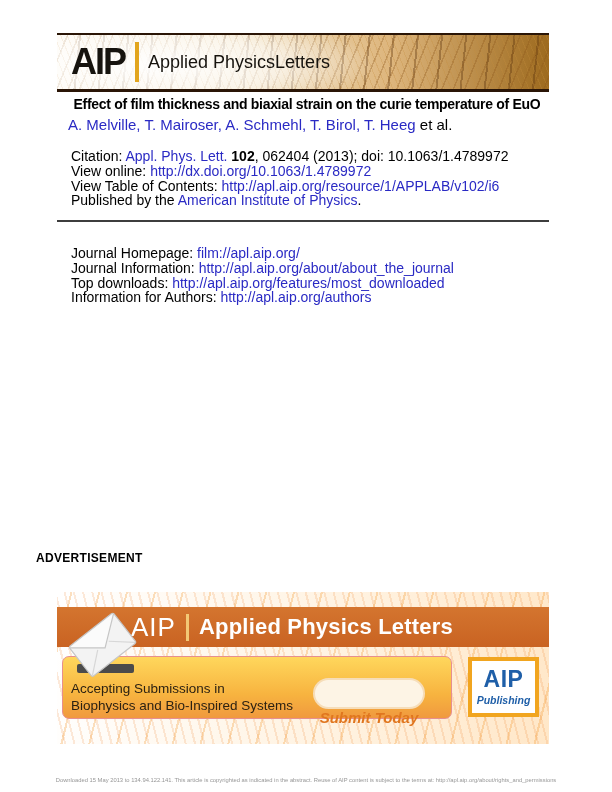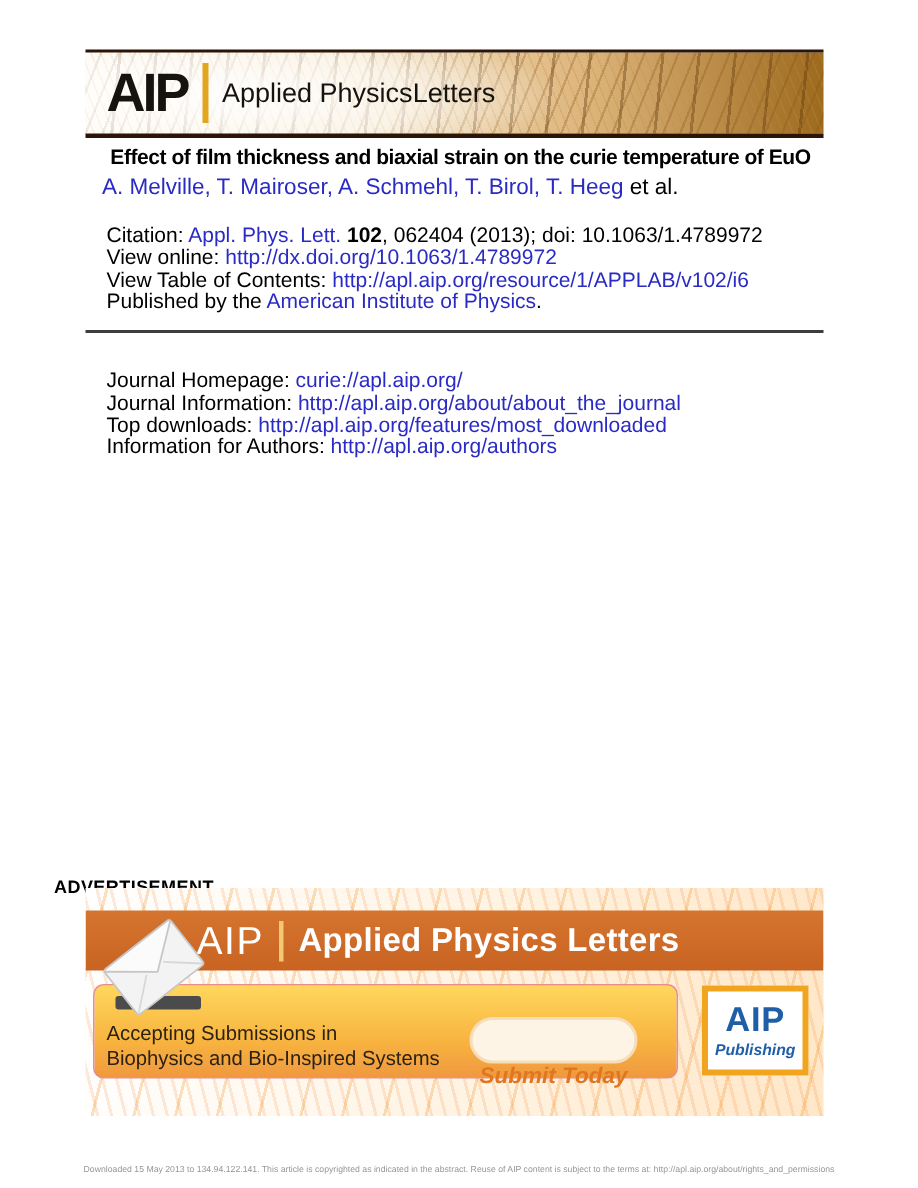--- a/index.html
+++ b/index.html
@@ -31,21 +31,21 @@
   .meta { position:absolute; left:40px; font-size:14px; color:#000;margin-left:31px; }
   .meta .m-line { height:14.8px; line-height:14.8px; white-space:nowrap; }
   .meta-citation { top:149px; }
   .vol { font-weight:bold; }
 
   .rule { position:absolute; left:57px; top:220px; width:492px; height:2.4px; background:#3d3d3d; }
   .add-heading { position:absolute; left:57px; top:228px; font-size:12.5px; font-weight:bold; color:#000; }
   .meta-info { top:246px; }
 
   
-  .ad-label { position:absolute; left:36px; top:584px; font-size:12px; font-weight:bold; letter-spacing:0.3px; color:#000; }
+  .ad-label { position:absolute; left:36px; top:551px; font-size:12px; font-weight:bold; letter-spacing:0.3px; color:#000; }
   .ad { position:absolute; left:57px; top:592px; width:492px; height:152px; overflow:hidden; cursor:pointer;
     background:
       repeating-linear-gradient(104deg, rgba(243,152,48,0) 0 13px, rgba(243,152,48,0.30) 13px 15px, rgba(243,152,48,0) 15px 27px),
       repeating-linear-gradient(76deg, rgba(236,120,30,0) 0 7px, rgba(236,120,30,0.16) 7px 9px),
       linear-gradient(100deg, #ffffff 0%, #fff3e2 55%, #ffe7c8 100%);
   }
   .ad-band { position:absolute; left:0; top:15px; width:492px; height:40px; z-index:1;
     background:linear-gradient(180deg,#d4752f 0%, #c96322 100%);
     display:flex; align-items:center; justify-content:center; padding-right:22px; }
   .band-aip { font-size:26px; font-weight:400; color:#ffffff; letter-spacing:1px; }
@@ -97,21 +97,21 @@
     <div class="m-line"><span>Citation: </span><span class="link">Appl. Phys. Lett.</span> <span class="vol">102</span><span>, 062404 (2013); doi: 10.1063/1.4789972</span></div>
     <div class="m-line"><span>View online: </span><span class="link">http://dx.doi.org/10.1063/1.4789972</span></div>
     <div class="m-line"><span>View Table of Contents: </span><span class="link">http://apl.aip.org/resource/1/APPLAB/v102/i6</span></div>
     <div class="m-line"><span>Published by the </span><span class="link">American Institute of Physics</span><span>.</span></div>
   </div>
 
   <div class="rule"></div>
 
 
   <div class="meta meta-info">
-    <div class="m-line"><span>Journal Homepage: </span><span class="link">curie://apl.aip.org/</span></div>
+    <div class="m-line"><span>Journal Homepage: </span><span class="link">film://apl.aip.org/</span></div>
     <div class="m-line"><span>Journal Information: </span><span class="link">http://apl.aip.org/about/about_the_journal</span></div>
     <div class="m-line"><span>Top downloads: </span><span class="link">http://apl.aip.org/features/most_downloaded</span></div>
     <div class="m-line"><span>Information for Authors: </span><span class="link">http://apl.aip.org/authors</span></div>
   </div>
 
   <div class="ad-label">ADVERTISEMENT</div>
 
   <div class="ad">
     <div class="ad-band">
       <span class="band-aip">AIP</span>

